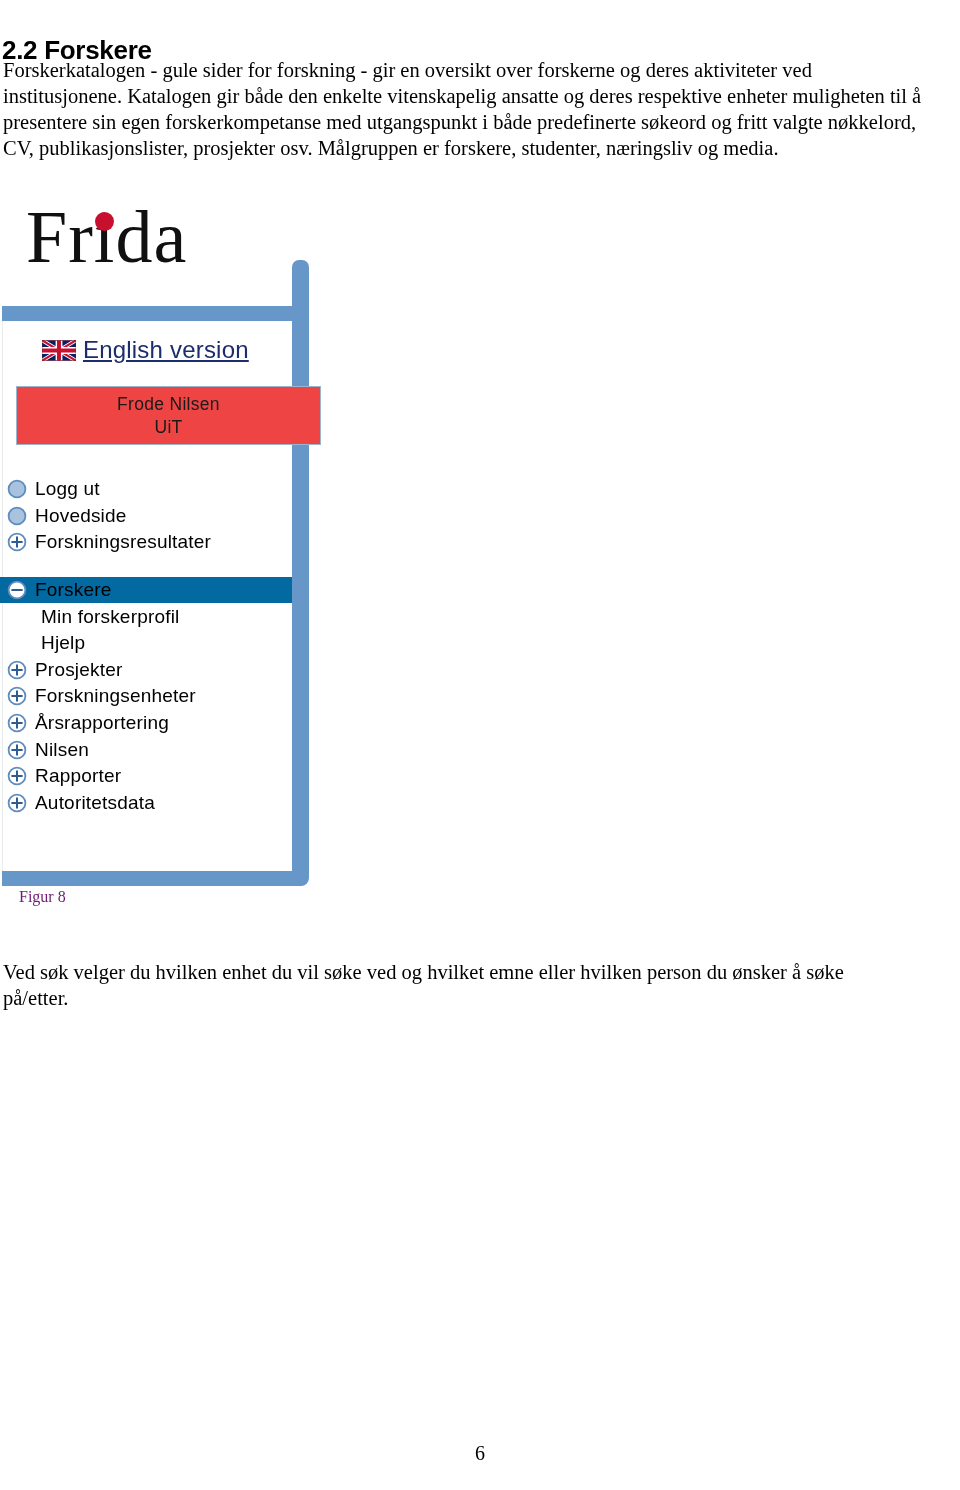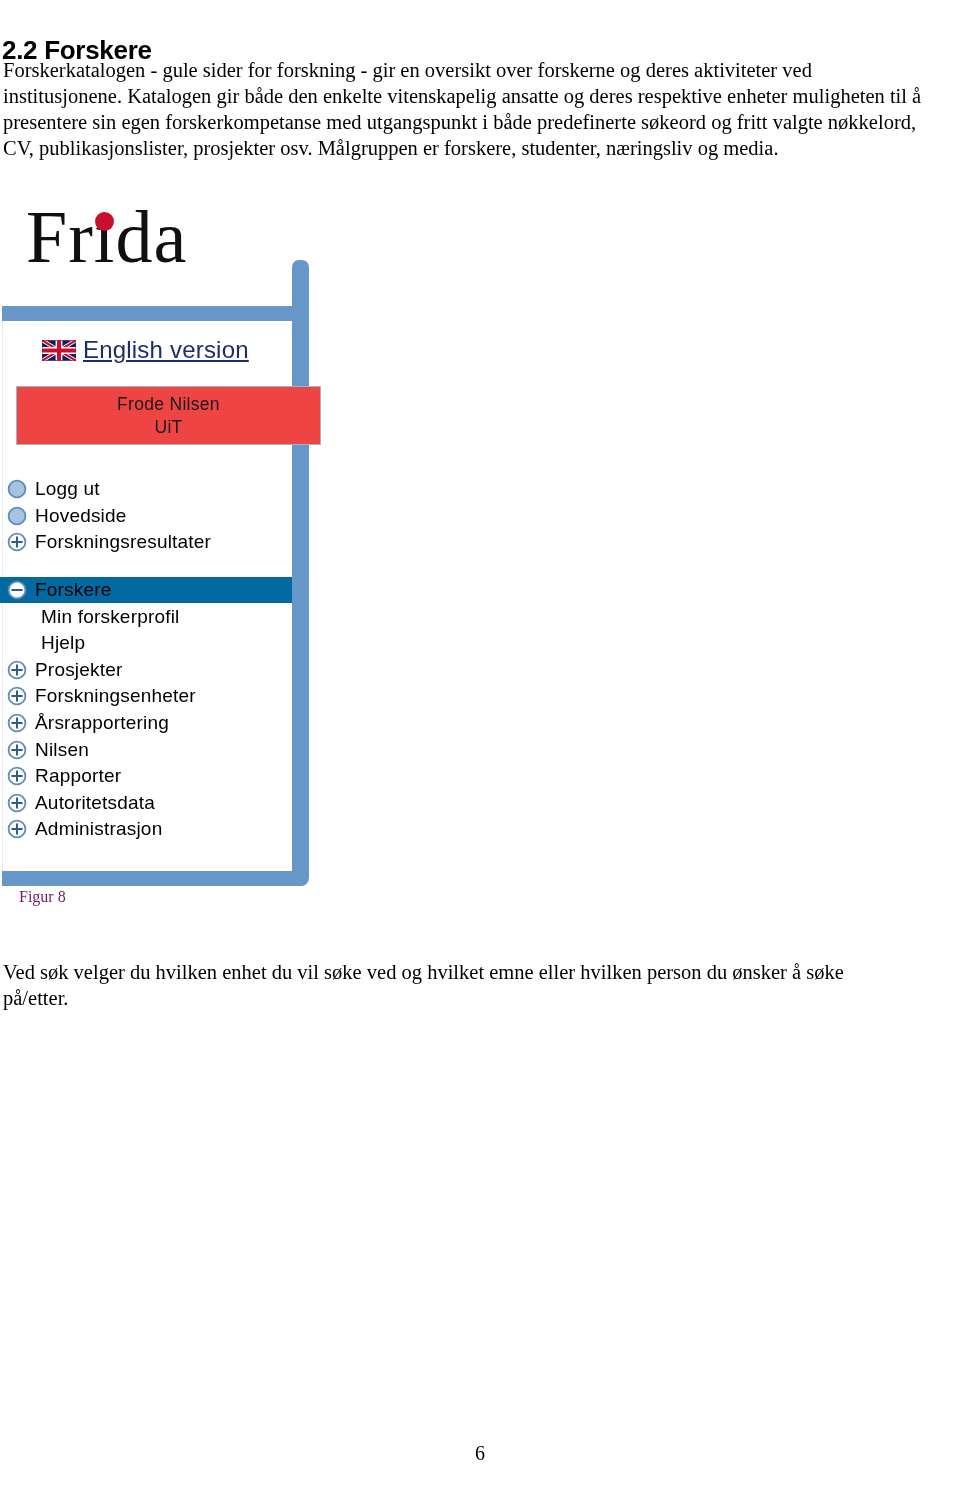--- a/index.html
+++ b/index.html
@@ -345,27 +345,20 @@
         </svg>
         <span class="nav-label">Rapporter</span>
       </div>
       <div class="nav-row top">
         <svg class="nav-icon" viewBox="0 0 22 22">
           <circle cx="11" cy="11" r="8.4" fill="#ffffff" stroke="#5f8dbf" stroke-width="1.8"></circle>
           <path d="M11 6.4 V15.6 M6.4 11 H15.6" stroke="#2f5c8f" stroke-width="2" stroke-linecap="square"></path>
         </svg>
         <span class="nav-label">Autoritetsdata</span>
       </div>
-      <div class="nav-row top">
-        <svg class="nav-icon" viewBox="0 0 22 22">
-          <circle cx="11" cy="11" r="8.4" fill="#ffffff" stroke="#5f8dbf" stroke-width="1.8"></circle>
-          <path d="M11 6.4 V15.6 M6.4 11 H15.6" stroke="#2f5c8f" stroke-width="2" stroke-linecap="square"></path>
-        </svg>
-        <span class="nav-label">Administrasjon</span>
-      </div>
     </nav>
 
 </div>
 
 <div class="fig-caption">Figur 8</div>
 
 <p class="doc-para" id="closing-para">Ved søk velger du hvilken enhet du vil søke ved og hvilket emne eller hvilken person du ønsker å søke på/etter.</p>
 
 <div class="page-number">6</div>
 

